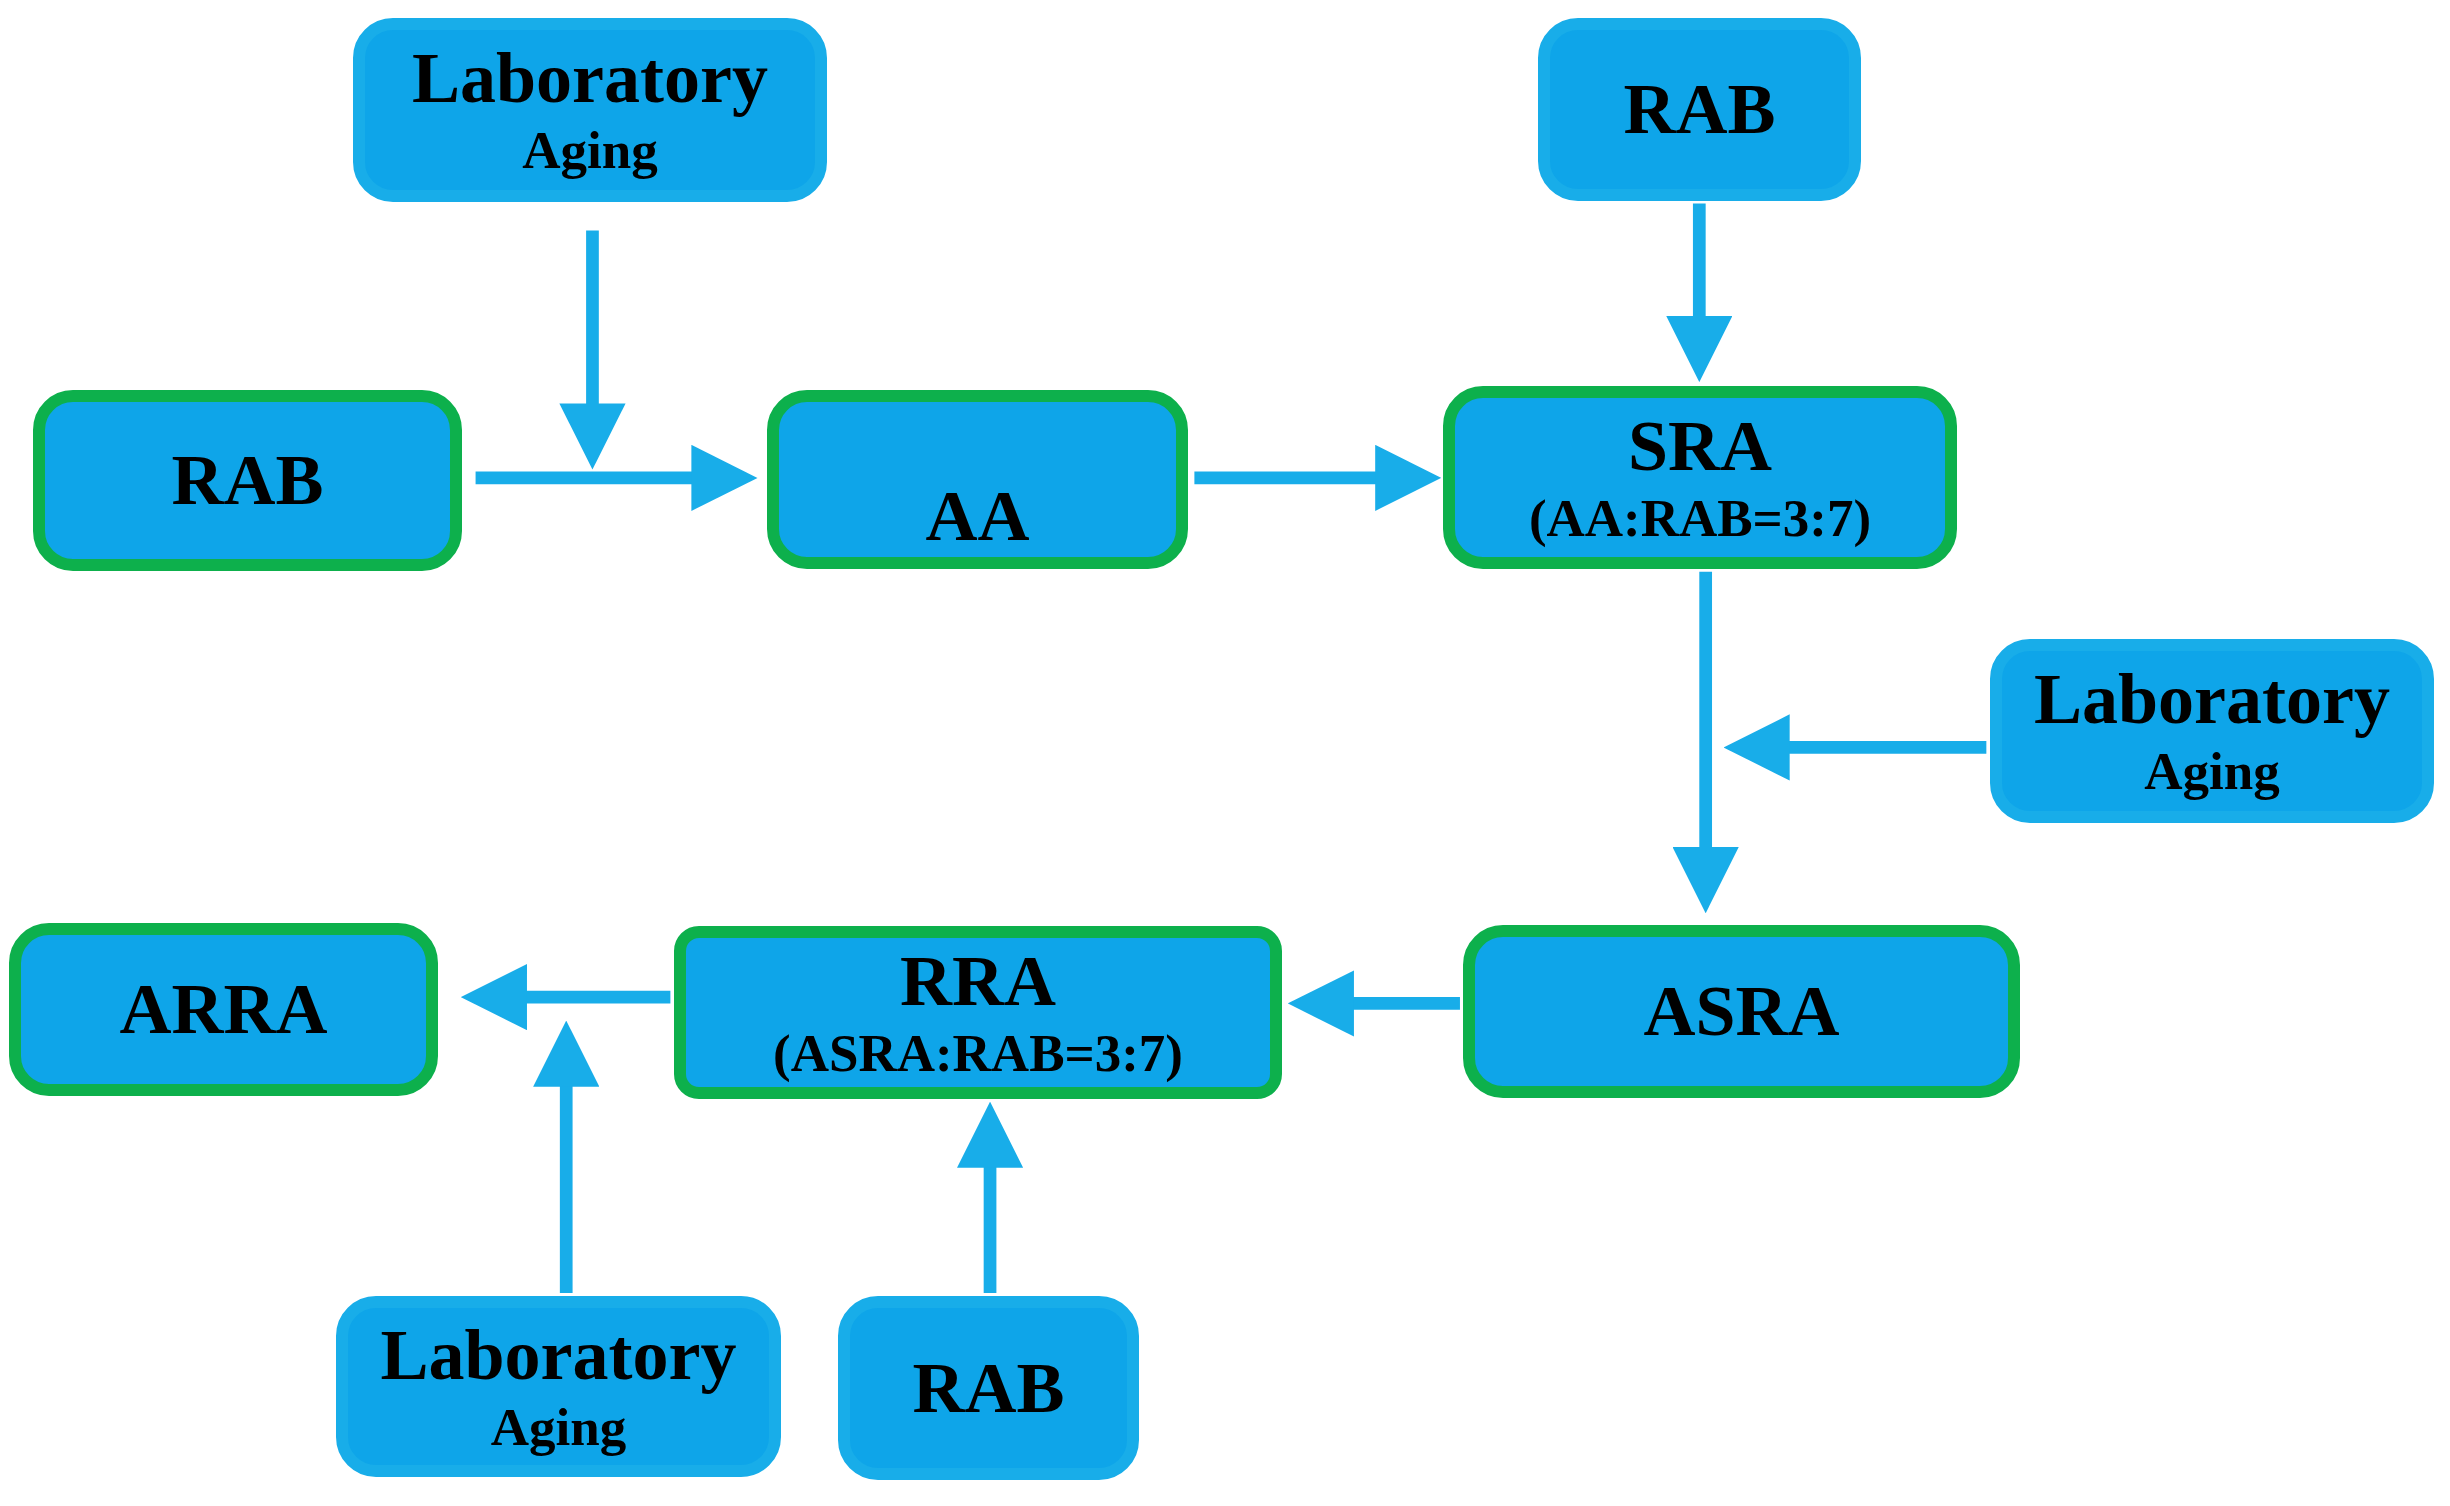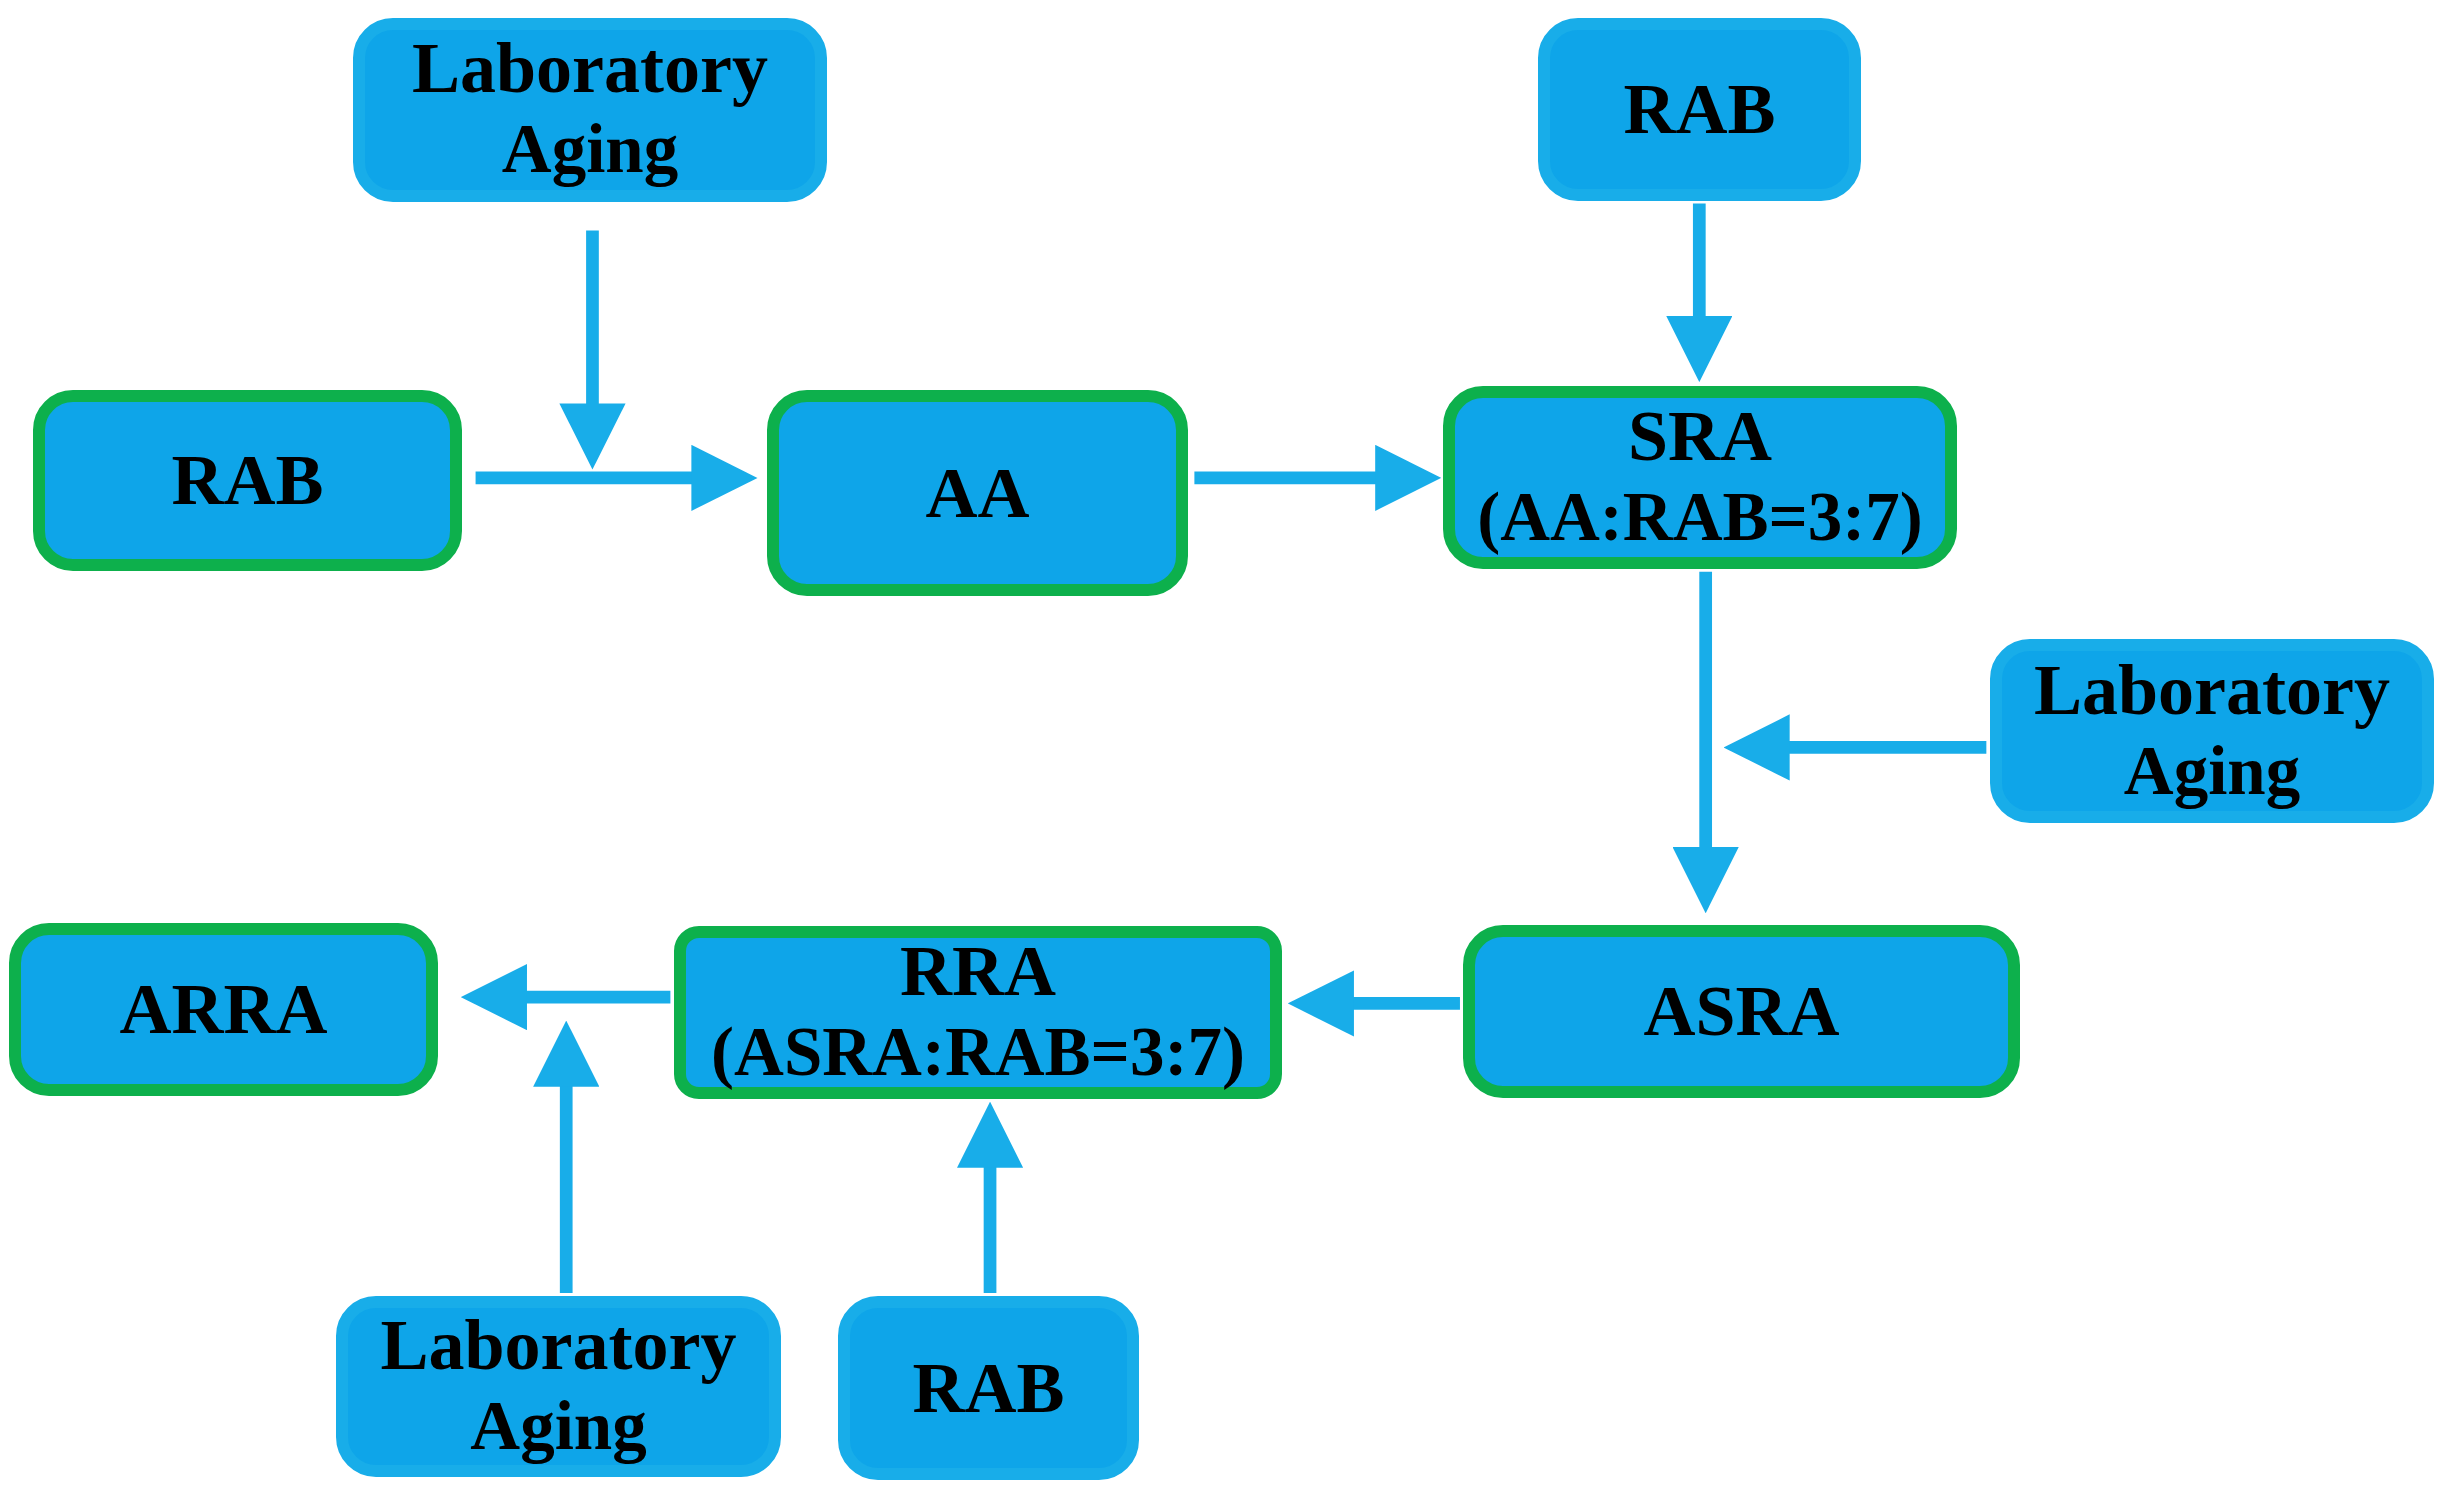--- a/index.html
+++ b/index.html
@@ -46,21 +46,21 @@
   .node.blue  { border: 12px solid var(--blue, #18ade9); }
   .node .label { width: 100%; }
   .node .label .main {
     display: block;
     font-size: 72px;
     line-height: 1.12;
     white-space: nowrap;
   }
   .node .label .sub {
     display: block;
-    font-size: 69px;
+    font-size: 53px;
     line-height: 1.18;
     white-space: nowrap;
   }
   .node .label .sub:empty { display: none; }
 </style>
 </head>
 <body>
 
 <div class="canvas">
 
@@ -94,21 +94,21 @@
       <span class="main">RAB</span>
     </div>
   </div>
 
   <div class="node green" style="left:33px; top:390px; width:429px; height:181px;">
     <div class="label">
       <span class="main">RAB</span>
     </div>
   </div>
 
-  <div class="node green" style="left:767px; top:390px; width:421px; height:206px;">
+  <div class="node green" style="left:767px; top:390px; width:421px; height:179px;align-items:flex-end;">
     <div class="label">
       <span class="main">AA</span>
     </div>
   </div>
 
   <div class="node green" style="left:1443px; top:386px; width:514px; height:183px;">
     <div class="label">
       <span class="main">SRA</span>
       <span class="sub">(AA:RAB=3:7)</span>
     </div>

